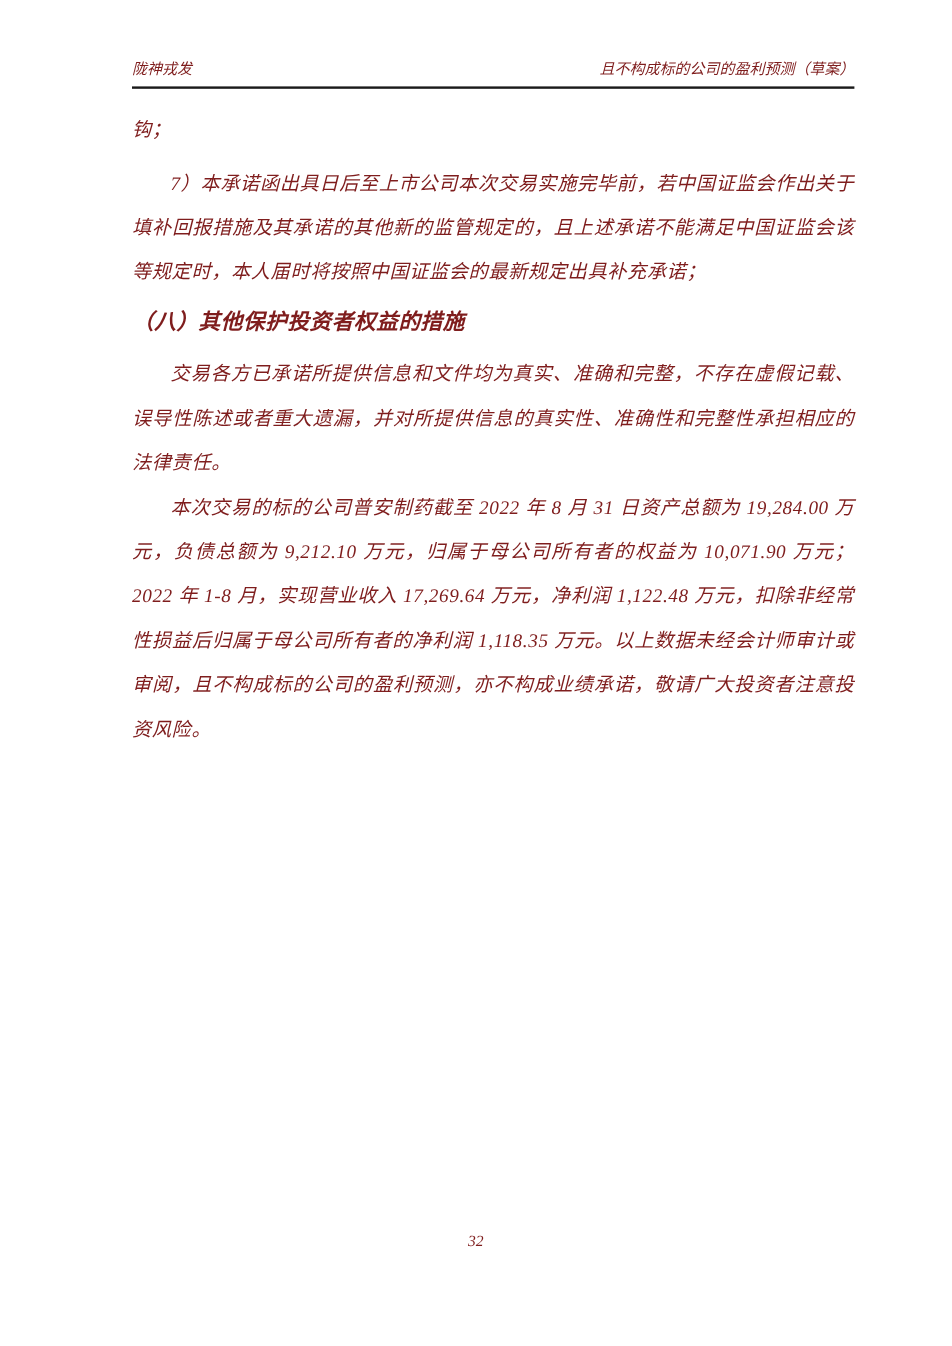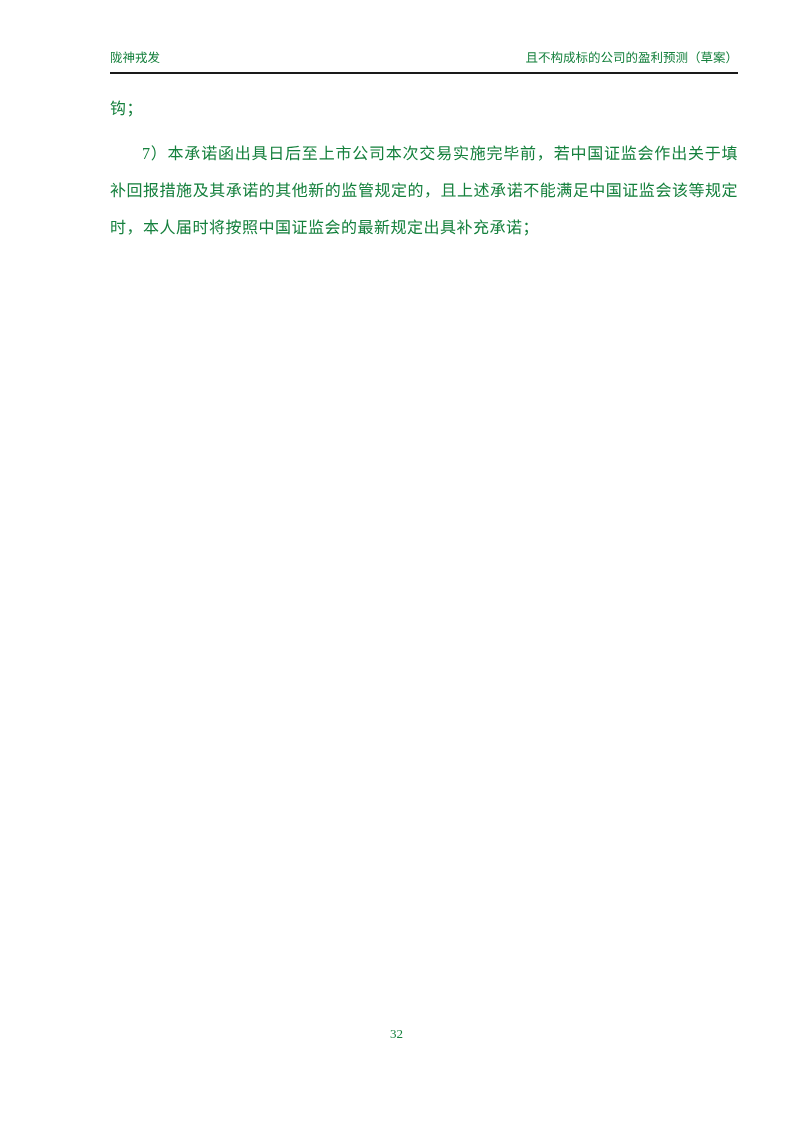--- a/index.html
+++ b/index.html
@@ -1,25 +1,26 @@
 <!DOCTYPE html>
 <html lang="zh-CN"><head>
 <meta charset="utf-8">
 <style>
   html, body { margin: 0; padding: 0; background: #ffffff; }
   .page {
     position: relative;
     width: 793px;
     height: 1122px;
     background: #ffffff;
-    color: #15803d;
+    color: #7f1d1d;
     font-family: "Liberation Serif", "DejaVu Serif", serif;
     box-sizing: border-box;
-    padding: 50px 55px 0 110px;
+    padding: 50px 81px 0 110px;
     overflow: hidden;
+    font-style: italic;
   }
   .page-header {
     display: flex;
     justify-content: space-between;
     align-items: flex-end;
     font-size: 12.5px;
     line-height: 16px;
     padding-bottom: 6px;
     border-bottom: 2px solid #1a1a1a;
   }
@@ -70,23 +71,26 @@
     <span>且不构成标的公司的盈利预测（草案）</span>
   </div>
 
   <div class="content">
 
     <p class="body-para no-indent">钩；</p>
 
     <p class="body-para after-hook">7）本承诺函出具日后至上市公司本次交易实施完毕前，若中国证监会作出关于填补回报措施及其承诺的其他新的监管规定的，且上述承诺不能满足中国证监会该等规定时，本人届时将按照中国证监会的最新规定出具补充承诺；</p>
 
 
+    <h3 class="section-heading">（八）其他保护投资者权益的措施</h3>
+
+    <p class="body-para">交易各方已承诺所提供信息和文件均为真实、准确和完整，不存在虚假记载、误导性陈述或者重大遗漏，并对所提供信息的真实性、准确性和完整性承担相应的法律责任。</p>
 
 
-
+    <p class="body-para">本次交易的标的公司普安制药截至 2022 年 8 月 31 日资产总额为 19,284.00 万元，负债总额为 9,212.10 万元，归属于母公司所有者的权益为 10,071.90 万元；2022 年 1-8 月，实现营业收入 17,269.64 万元，净利润 1,122.48 万元，扣除非经常性损益后归属于母公司所有者的净利润 1,118.35 万元。以上数据未经会计师审计或审阅，且不构成标的公司的盈利预测，亦不构成业绩承诺，敬请广大投资者注意投资风险。</p>
 
   </div>
 
   <div class="page-footer">
     <span>32</span>
   </div>
 
 </div>
 
 </body></html>

